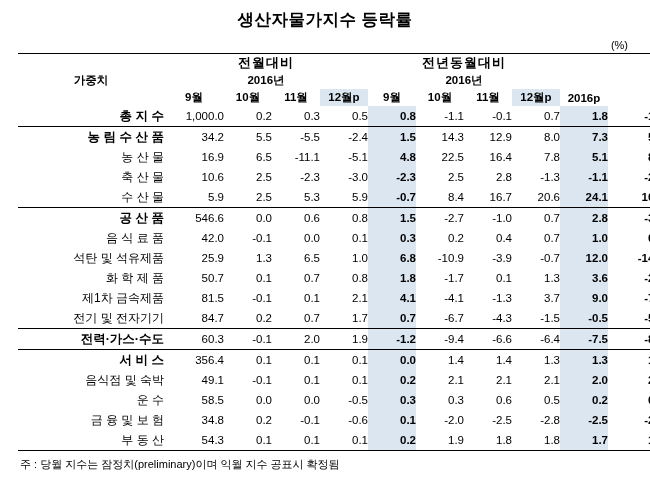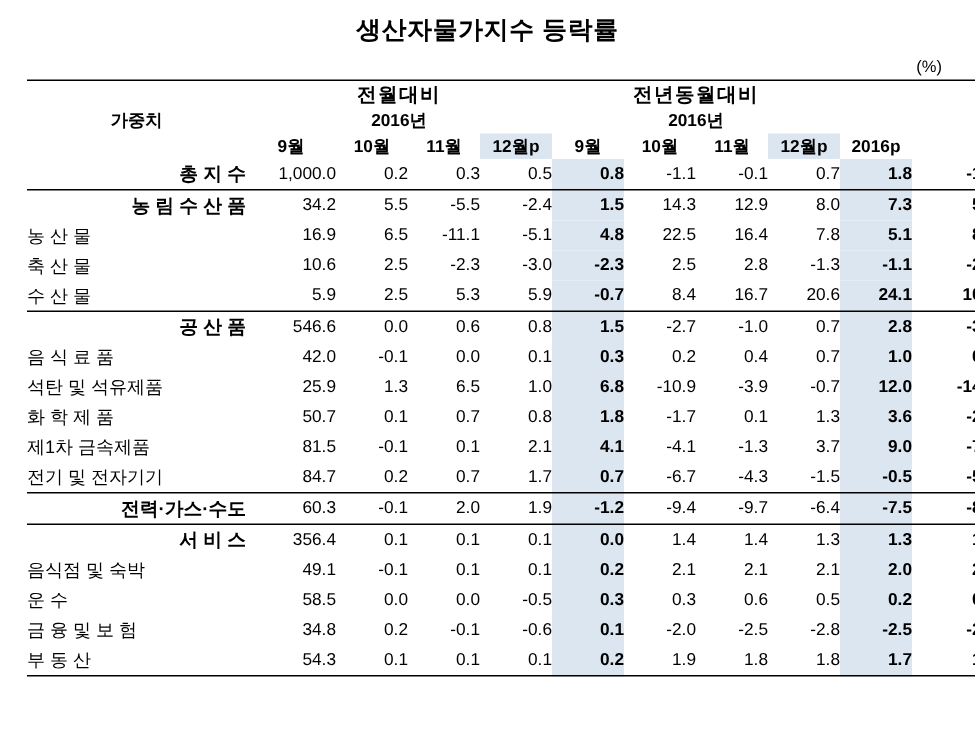--- a/index.html
+++ b/index.html
@@ -95,21 +95,21 @@
   }
   td.num.bold { font-weight: bold; }
   .shade { background: #dce6f1; }
   .grpline { border-bottom: 1.1px solid #000; }
   .footnote {
     font-size: 11px;
     padding-top: 6px;
     padding-left: 2px;
     letter-spacing: 0px;
   }
-  .indent { padding-left: 12px; }
+  .indent { padding-left: 12px; text-align: right; }
 </style>
 </head>
 <body>
 
 <div class="page">
 
   <div class="doc-title">생산자물가지수 등락률</div>
 
   <div class="unit-line">(%)</div>
 
@@ -295,21 +295,21 @@
           <td class="num vl bold">-5.5</td>
         </tr>
         <tr class="grpline">
           <td class="label bold">전력·가스·수도</td>
           <td class="num">60.3</td>
           <td class="num vl">-0.1</td>
           <td class="num">2.0</td>
           <td class="num">1.9</td>
           <td class="num shade vl bold">-1.2</td>
           <td class="num vl">-9.4</td>
-          <td class="num">-9.7</td>
+          <td class="num">-6.6</td>
           <td class="num">-6.4</td>
           <td class="num shade vl bold">-7.5</td>
           <td class="num vl bold">-8.3</td>
         </tr>
         <tr class="">
           <td class="label bold">서      비      스</td>
           <td class="num">356.4</td>
           <td class="num vl">0.1</td>
           <td class="num">0.1</td>
           <td class="num">0.1</td>
@@ -368,13 +368,14 @@
           <td class="num shade vl bold">0.2</td>
           <td class="num vl">1.9</td>
           <td class="num">1.8</td>
           <td class="num">1.8</td>
           <td class="num shade vl bold">1.7</td>
           <td class="num vl bold">1.6</td>
         </tr>
       </tbody>
   </table>
 
+  <div class="footnote">주 : 당월 지수는 잠정치(preliminary)이며 익월 지수 공표시 확정됨</div>
 </div>
 
 </body></html>

